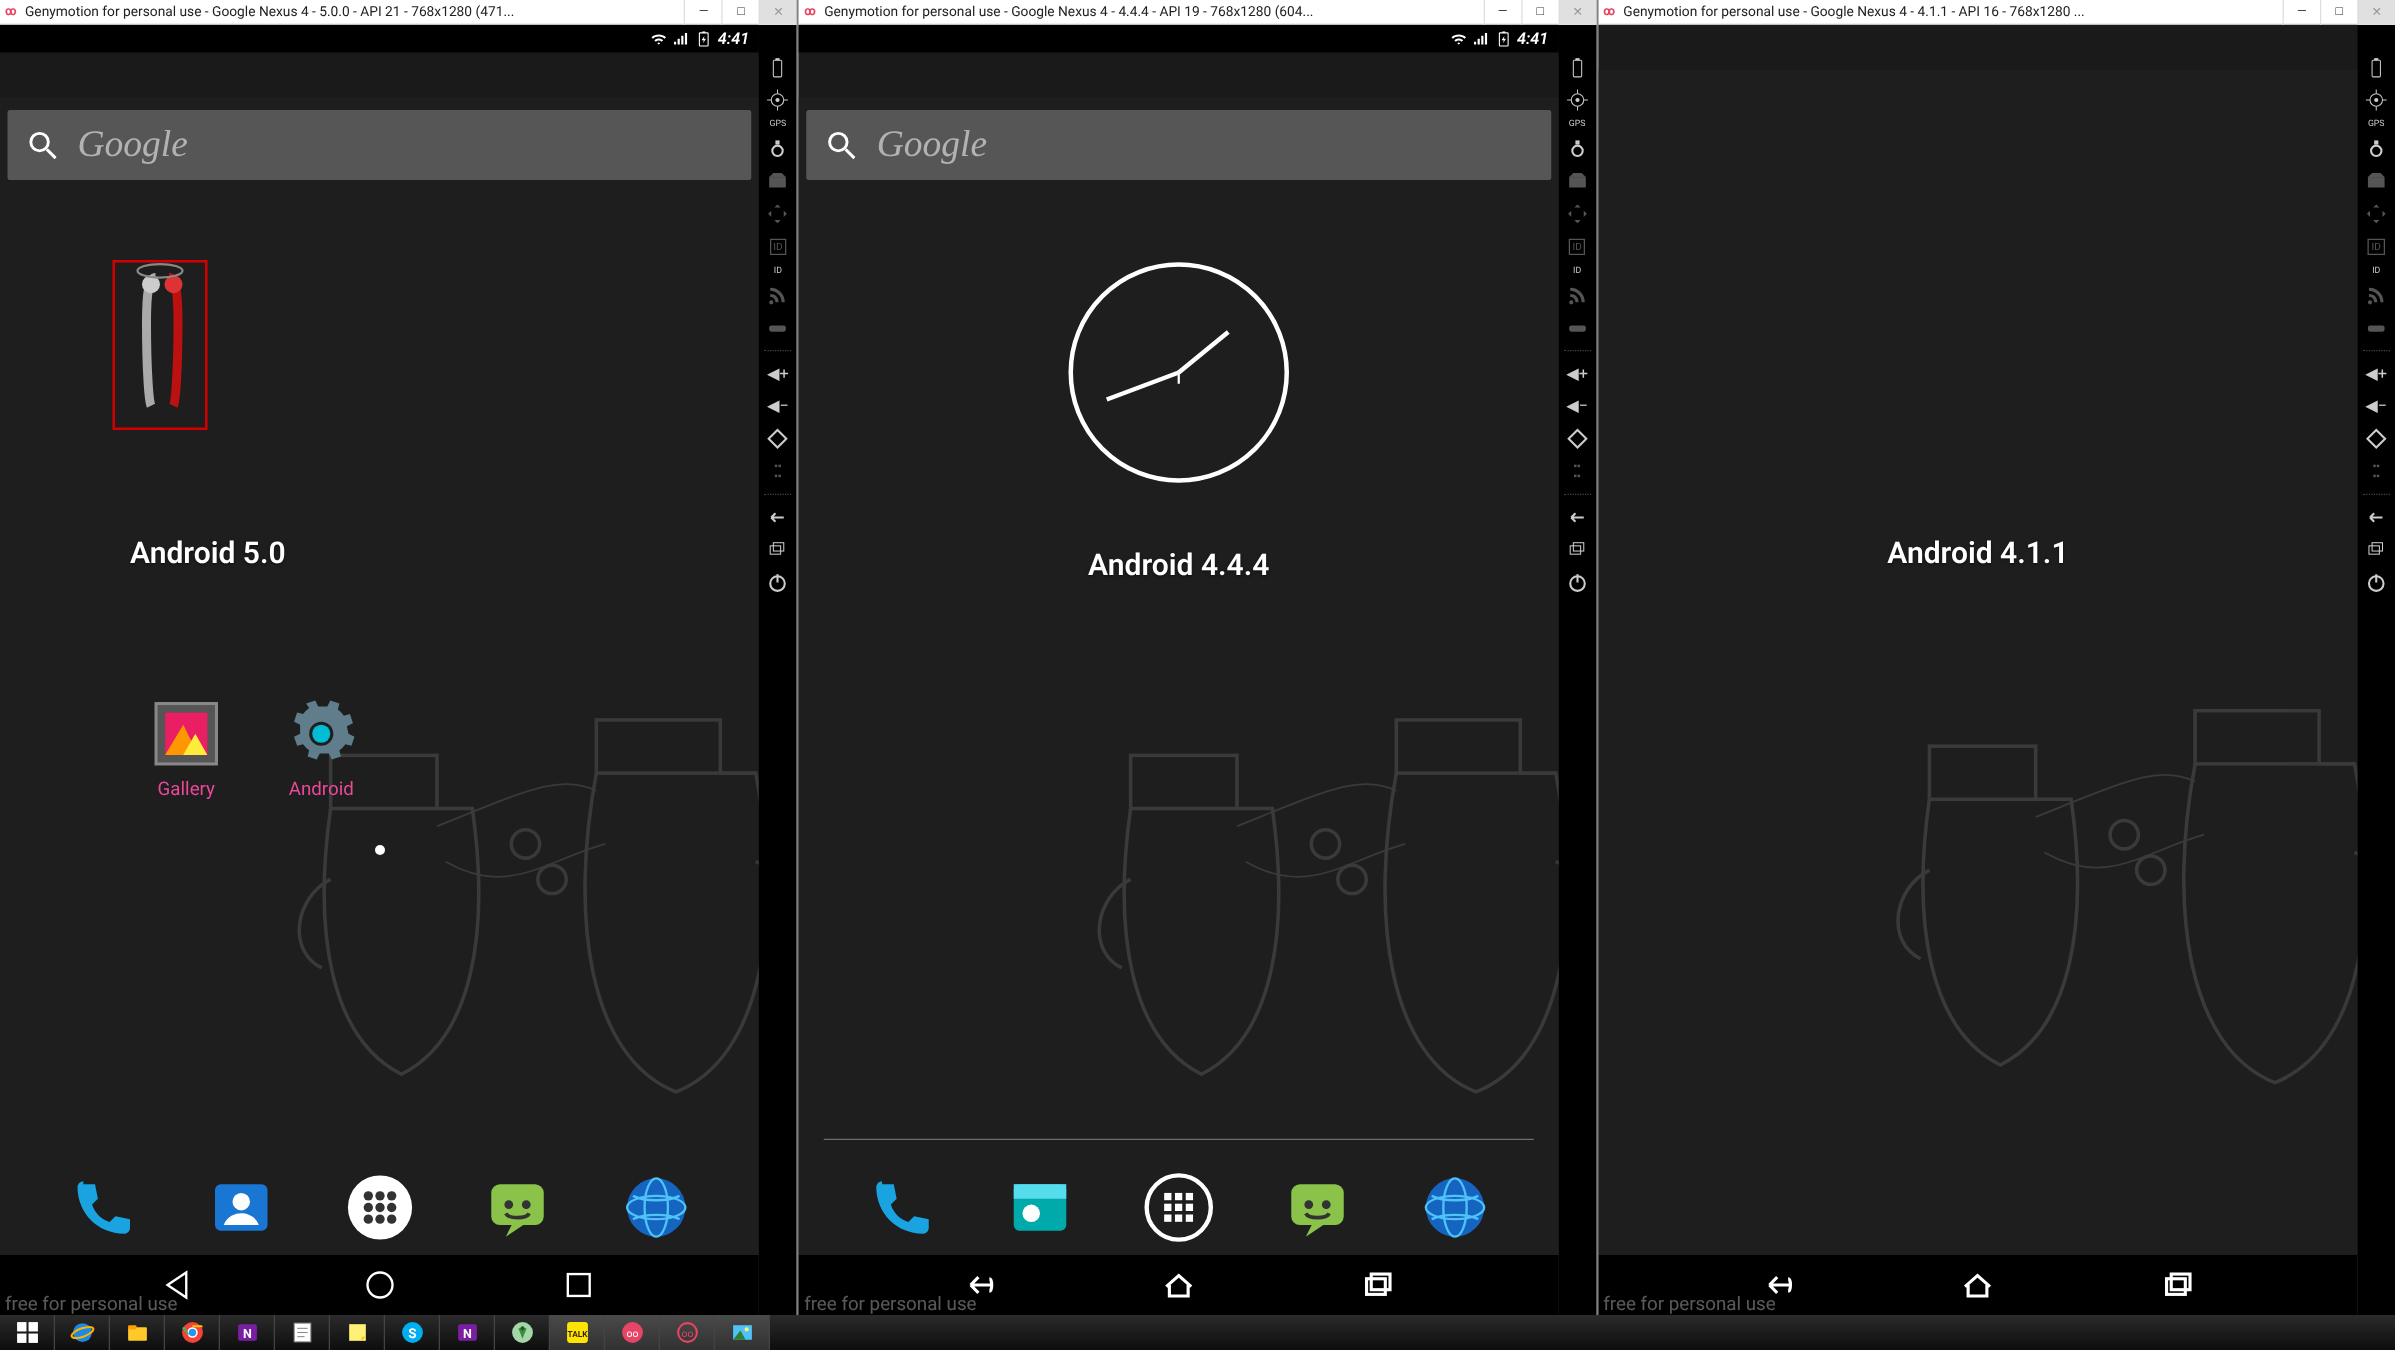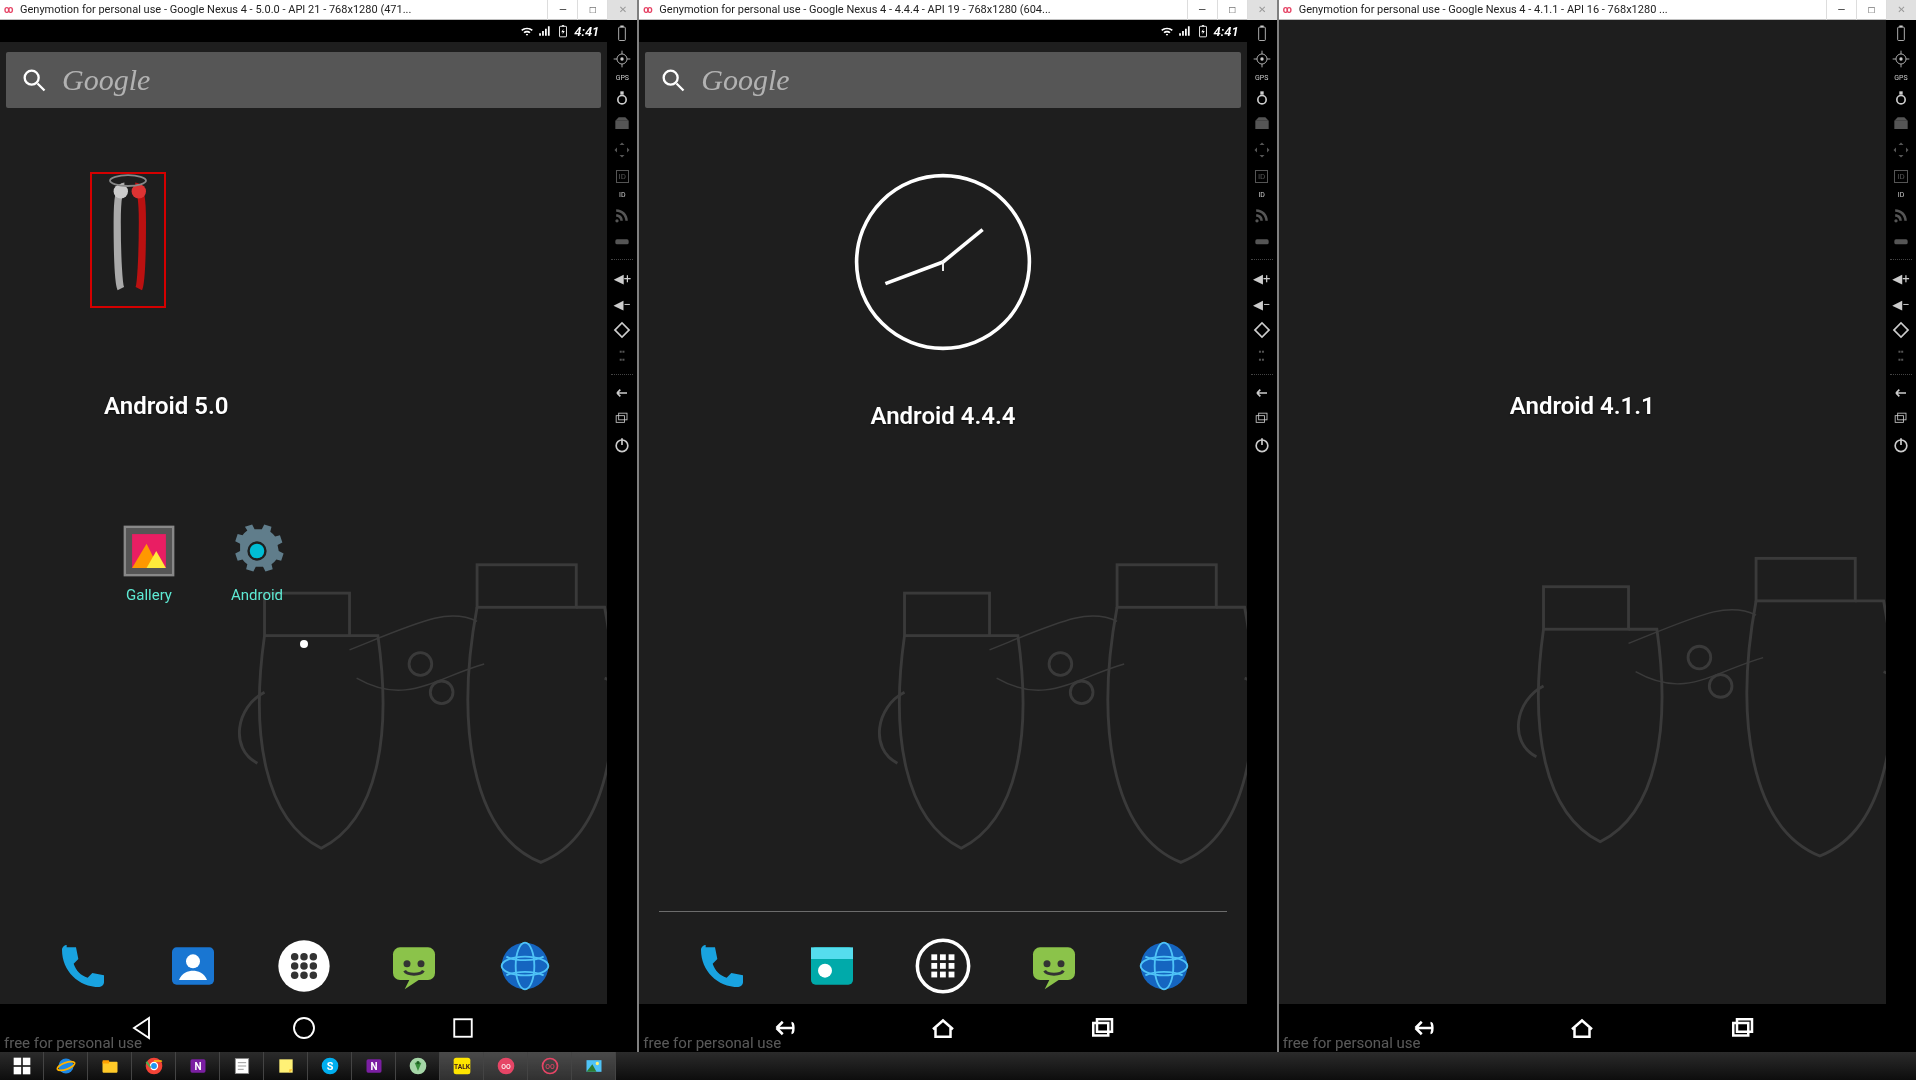--- a/index.html
+++ b/index.html
@@ -89,20 +89,21 @@
     font-style: italic;
   }
   .statusbar .sb-icon { width: 14px; height: 14px; }
   .homescreen {
     flex: 1;
     position: relative;
     background: #1e1e1e;
     display: flex;
     flex-direction: column;
     overflow: hidden;
+    margin-top: 36px;
   }
   .mitten-bg {
     position: absolute;
     right: -40px; top: 40%;
     width: 70%; height: 60%;
     opacity: 0.12;
     pointer-events: none;
   }
   .search-widget {
     margin: 10px 6px 0 6px;
@@ -138,21 +139,21 @@
   .app-row {
     position: absolute;
     top: 480px;
     left: 0; right: 0;
     display: flex;
     gap: 50px;
     padding-left: 120px;
   }
   .app {
     display: flex; flex-direction: column; align-items: center; gap: 6px;
-    color: #5eead4; font-size: 15px;
+    color: #ec4899; font-size: 15px;
   }
   .app .ic { width: 58px; height: 58px; }
   .pager-dot {
     position: absolute;
     top: 598px; left: 50%;
     width: 8px; height: 8px;
     background: #fff; border-radius: 50%;
     transform: translateX(-50%);
   }
   .dock {
@@ -194,21 +195,21 @@
     background: rgba(255,255,255,0.35);
   }
   
   .side-toolbar {
     width: 30px;
     background: #000;
     display: flex;
     flex-direction: column;
     align-items: center;
     gap: 6px;
-    padding-top: 3px;
+    padding-top: 24px;
   }
   .side-toolbar .sep {
     width: 22px; height: 0;
     border-top: 1px dotted #444;
     margin: 2px 0;
   }
   .side-toolbar .tb-ic {
     width: 20px; height: 20px;
     display: flex; align-items: center; justify-content: center;
     color: #ccc;

